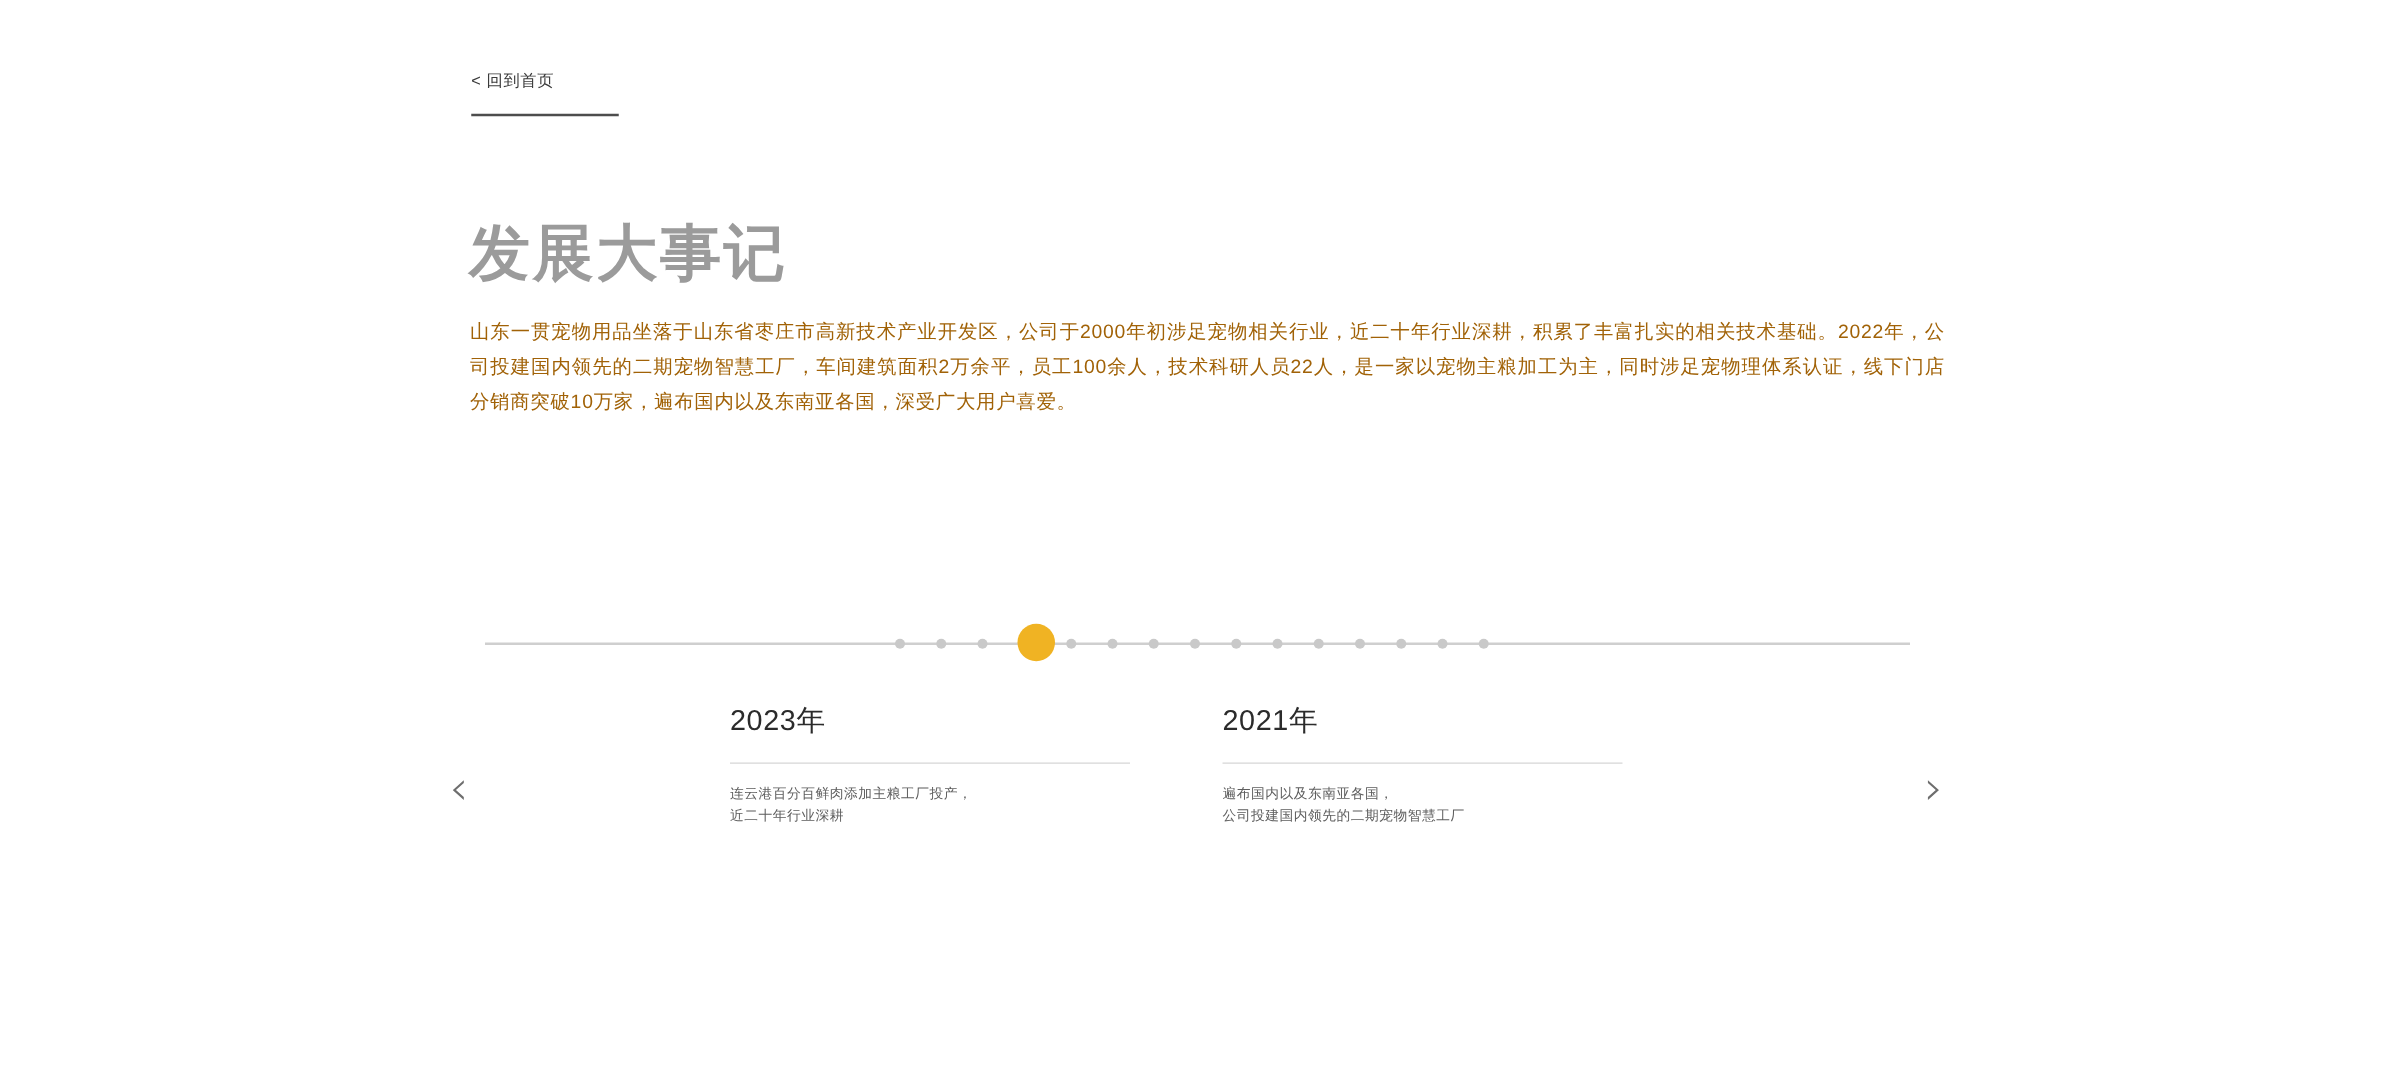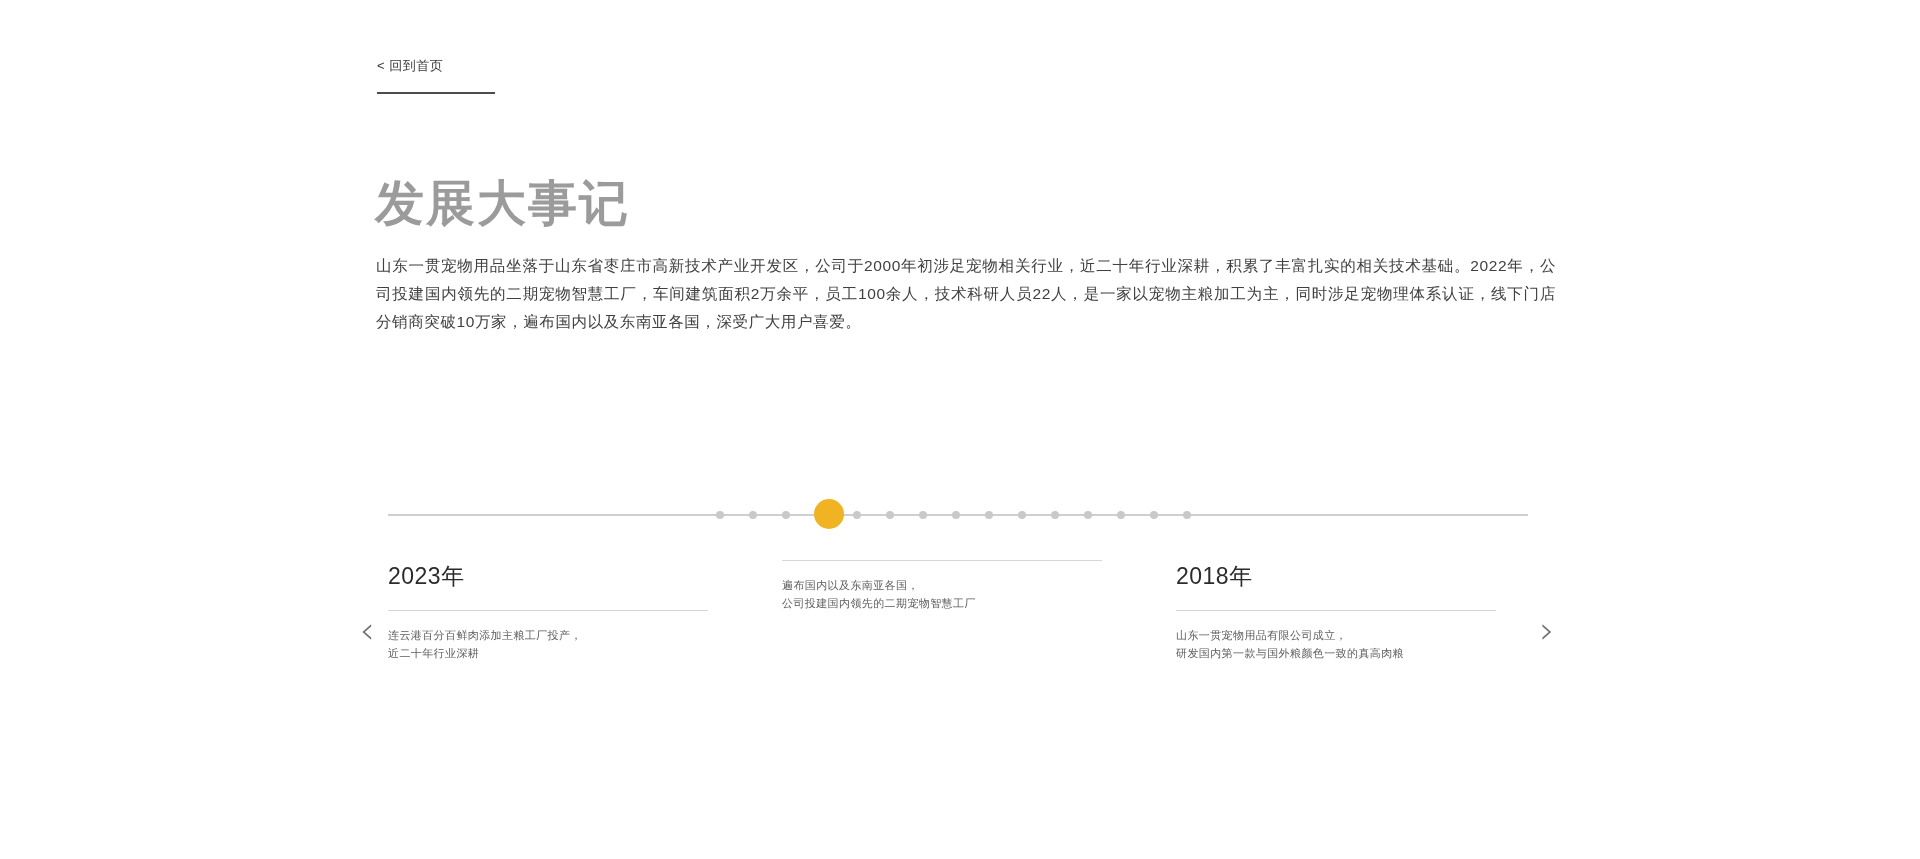--- a/index.html
+++ b/index.html
@@ -58,21 +58,21 @@
   }
 
   
   .intro {
     position: absolute;
     left: 376px;
     top: 252px;
     width: 1180px;
     font-size: 15.5px;
     line-height: 28px;
-    color: #404040;
+    color: #a16207;
     letter-spacing: 0.6px;
     text-align: justify;
   }
   .intro p { margin: 0; }
 
   
   .timeline {
     position: absolute;
     left: 388px;
     top: 500px;
@@ -107,26 +107,26 @@
     top: 0px;
     width: 28px;
     height: 28px;
     background: #f0b323;
     box-shadow: 0 0 0 1px #f0b323;
   }
 
   
   .events {
     position: absolute;
-    left: 388px;
+    left: 376px;
     top: 560px;
     width: 1140px;
     height: 110px;
     display: flex;
-    justify-content: flex-start;
+    justify-content: center;
   }
   .event {
     width: 330px;
     margin-right: 64px;
   }
   .event:last-child { margin-right: 0; }
   .event-year {
     font-size: 23px;
     color: #2b2b2b;
     letter-spacing: 0.5px;
@@ -208,29 +208,22 @@
   <div class="events" id="events">
       <div class="event">
         <div class="event-year">2023年</div>
         <div class="event-rule"></div>
         <div class="event-desc">
           <div>连云港百分百鲜肉添加主粮工厂投产，</div>
           <div>近二十年行业深耕</div>
         </div>
       </div>
       <div class="event">
+        <div class="event-year">2021年</div>
         <div class="event-rule"></div>
         <div class="event-desc">
           <div>遍布国内以及东南亚各国，</div>
           <div>公司投建国内领先的二期宠物智慧工厂</div>
         </div>
       </div>
-      <div class="event">
-        <div class="event-year">2018年</div>
-        <div class="event-rule"></div>
-        <div class="event-desc">
-          <div>山东一贯宠物用品有限公司成立，</div>
-          <div>研发国内第一款与国外粮颜色一致的真高肉粮</div>
-        </div>
-      </div>
     </div>
 
 </div>
 
 </body></html>

